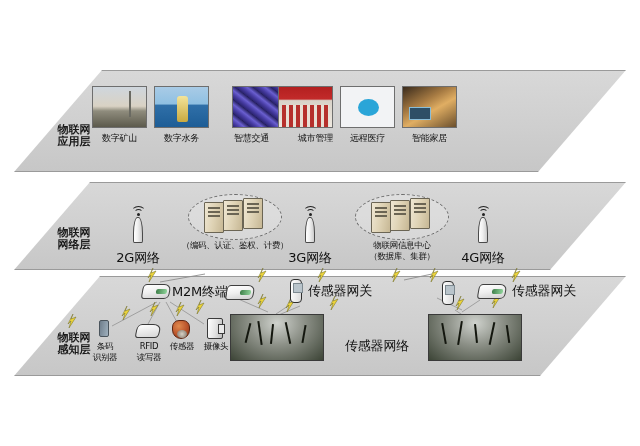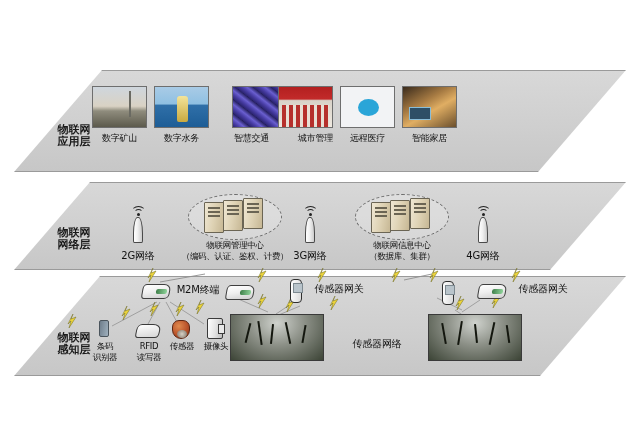--- a/index.html
+++ b/index.html
@@ -103,21 +103,21 @@
   .tower .dot { position:absolute; left:12px; top:8px; width:3px; height:3px;
     border-radius:50%; background:#222; }
   .tower .wave {
     position:absolute; border:1.4px solid #222; border-radius:50%;
     border-bottom-color:transparent; border-left-color:transparent; border-right-color:transparent;
   }
   .tower .w1 { left:9px; top:4px;  width:9px;  height:9px;  }
   .tower .w2 { left:6px; top:1px;  width:15px; height:13px; }
 
   .node-label {
-    position:absolute; font-size:10px; color:#111; text-align:center;
+    position:absolute; font-size:13px; color:#111; text-align:center;
     white-space:nowrap; letter-spacing:-0.2px;
   }
   .node-label2 {
     position:absolute; font-size:8.5px; color:#111; text-align:center;
     white-space:nowrap; line-height:11px; letter-spacing:-0.3px;
   }
 
   
   .cluster { position:absolute; width:94px; height:46px; }
   .cluster .ring {
@@ -258,21 +258,20 @@
   </div>
   <div class="node-label" style="left:112px; top:249px; width:52px;">2G网络</div>
 
   <div class="cluster" style="left:188px; top:194px;">
     <div class="ring"></div>
     <div class="srv s1"></div>
     <div class="srv s2"></div>
     <div class="srv s3"></div>
   </div>
   <div class="node-label2" style="left:170px; top:240px; width:130px;">
-    <div>物联网管理中心</div>
     <div>（编码、认证、鉴权、计费）</div>
   </div>
 
   <div class="tower" style="left:297px; top:205px;">
     <div class="wave w2"></div>
     <div class="wave w1"></div>
     <div class="dot"></div>
     <div class="mast"></div>
   </div>
   <div class="node-label" style="left:284px; top:249px; width:52px;">3G网络</div>

